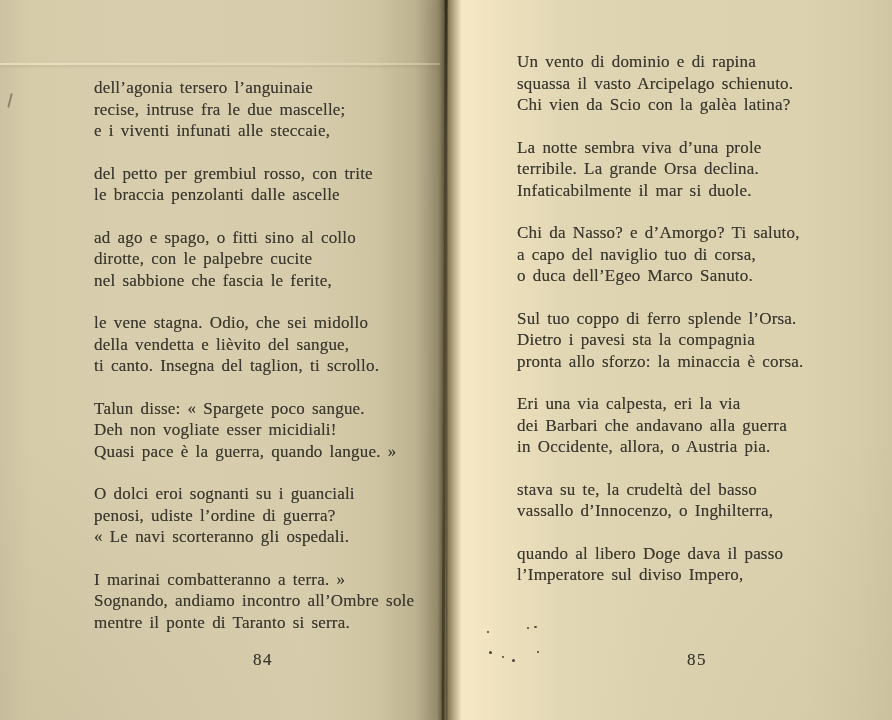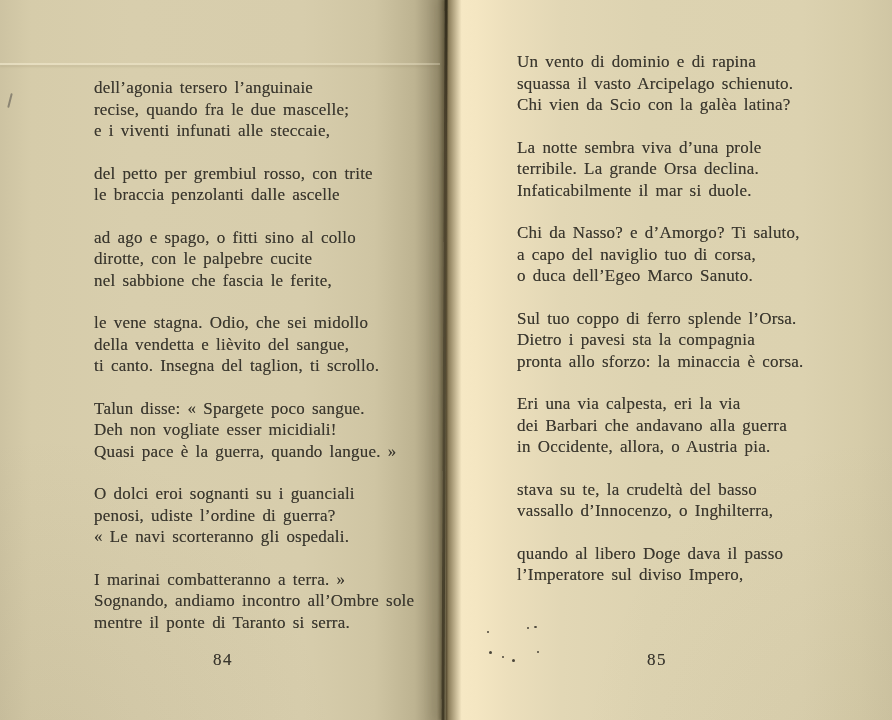--- a/index.html
+++ b/index.html
@@ -59,20 +59,21 @@
   .poem-right { top: 51px; left: 517px; }
 
   .stanza { margin: 0 0 21px 0; }
   .stanza p { margin: 0; }
 
   .page-number {
     position: absolute;
     font-size: 17px; color: #3a372e;
     letter-spacing: 1.5px;
     text-shadow: 0 0 0.5px rgba(58,55,46,0.55);
+    padding-left: 40px;
   }
   .page-number-left  { top: 650px; left: 0;     width: 446px; text-align: center; }
   .page-number-right { top: 650px; left: 446px; width: 446px; text-align: center; transform: translateX(-12px); }
 
   .speck { position: absolute; background: #4a453a; border-radius: 50%; }
   .speck.s1 { left: 487px; top: 631px; width: 2px; height: 2px; }
   .speck.s2 { left: 527px; top: 627px; width: 2px; height: 2px; }
   .speck.s3 { left: 534px; top: 626px; width: 3px; height: 2px; }
   .speck.s4 { left: 489px; top: 651px; width: 3px; height: 3px; }
   .speck.s5 { left: 502px; top: 656px; width: 2px; height: 2px; }
@@ -95,21 +96,21 @@
 
   <div class="page page-right">
     
   </div>
 
   <div class="gutter-line"></div>
 
   <div class="poem poem-left">
     <div class="stanza">
       <p>dell’agonia tersero l’anguinaie</p>
-      <p>recise, quando fra le due mascelle;</p>
+      <p>recise, intruse fra le due mascelle;</p>
       <p>e i viventi infunati alle steccaie,</p>
     </div>
     <div class="stanza">
       <p>del petto per grembiul rosso, con trite</p>
       <p>le braccia penzolanti dalle ascelle</p>
     </div>
     <div class="stanza">
       <p>ad ago e spago, o fitti sino al collo</p>
       <p>dirotte, con le palpebre cucite</p>
       <p>nel sabbione che fascia le ferite,</p>

